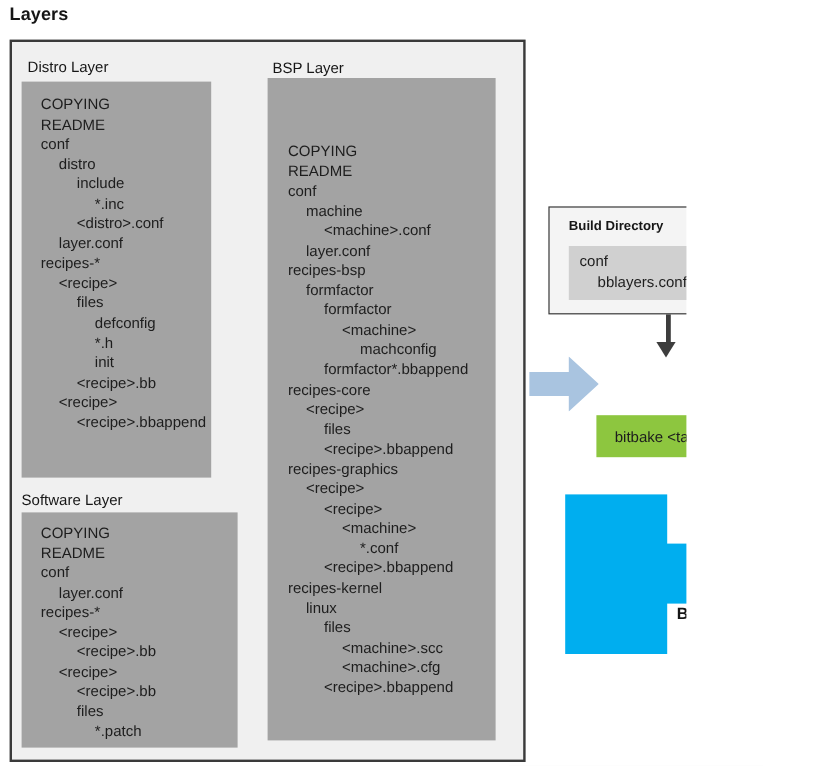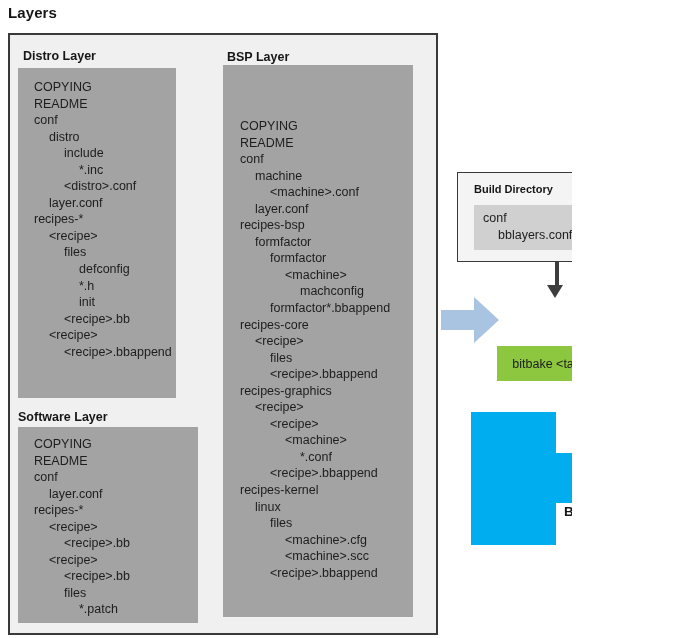--- a/index.html
+++ b/index.html
@@ -39,21 +39,21 @@
     height: 602px;
     background: #f0f0f0;
     border: 2px solid #3a3a3a;
     box-sizing: border-box;
   }
 
   
   .layer-heading {
     position: absolute;
     font-size: 12.5px;
-    font-weight: bold;
+    font-weight: normal;
     color: #161616;
   }
 
   
   .tree-panel {
     position: absolute;
     background: #a3a3a3;
     box-sizing: border-box;
     overflow: hidden;
   }
@@ -273,22 +273,22 @@
         <li class="ind2">&lt;recipe&gt;.bbappend</li>
         <li class="ind0">recipes-graphics</li>
         <li class="ind1">&lt;recipe&gt;</li>
         <li class="ind2">&lt;recipe&gt;</li>
         <li class="ind3">&lt;machine&gt;</li>
         <li class="ind4">*.conf</li>
         <li class="ind2">&lt;recipe&gt;.bbappend</li>
         <li class="ind0">recipes-kernel</li>
         <li class="ind1">linux</li>
         <li class="ind2">files</li>
+        <li class="ind3">&lt;machine&gt;.scc</li>
         <li class="ind3">&lt;machine&gt;.cfg</li>
-        <li class="ind3">&lt;machine&gt;.scc</li>
         <li class="ind2">&lt;recipe&gt;.bbappend</li>
       </ul>
   </div>
 
   <div id="build-dir-box">
     <div id="build-dir-title">Build Directory</div>
     <div id="build-dir-panel">
       <ul class="tree-list">
           <li class="ind0">conf</li>
           <li class="ind1">bblayers.conf</li>

